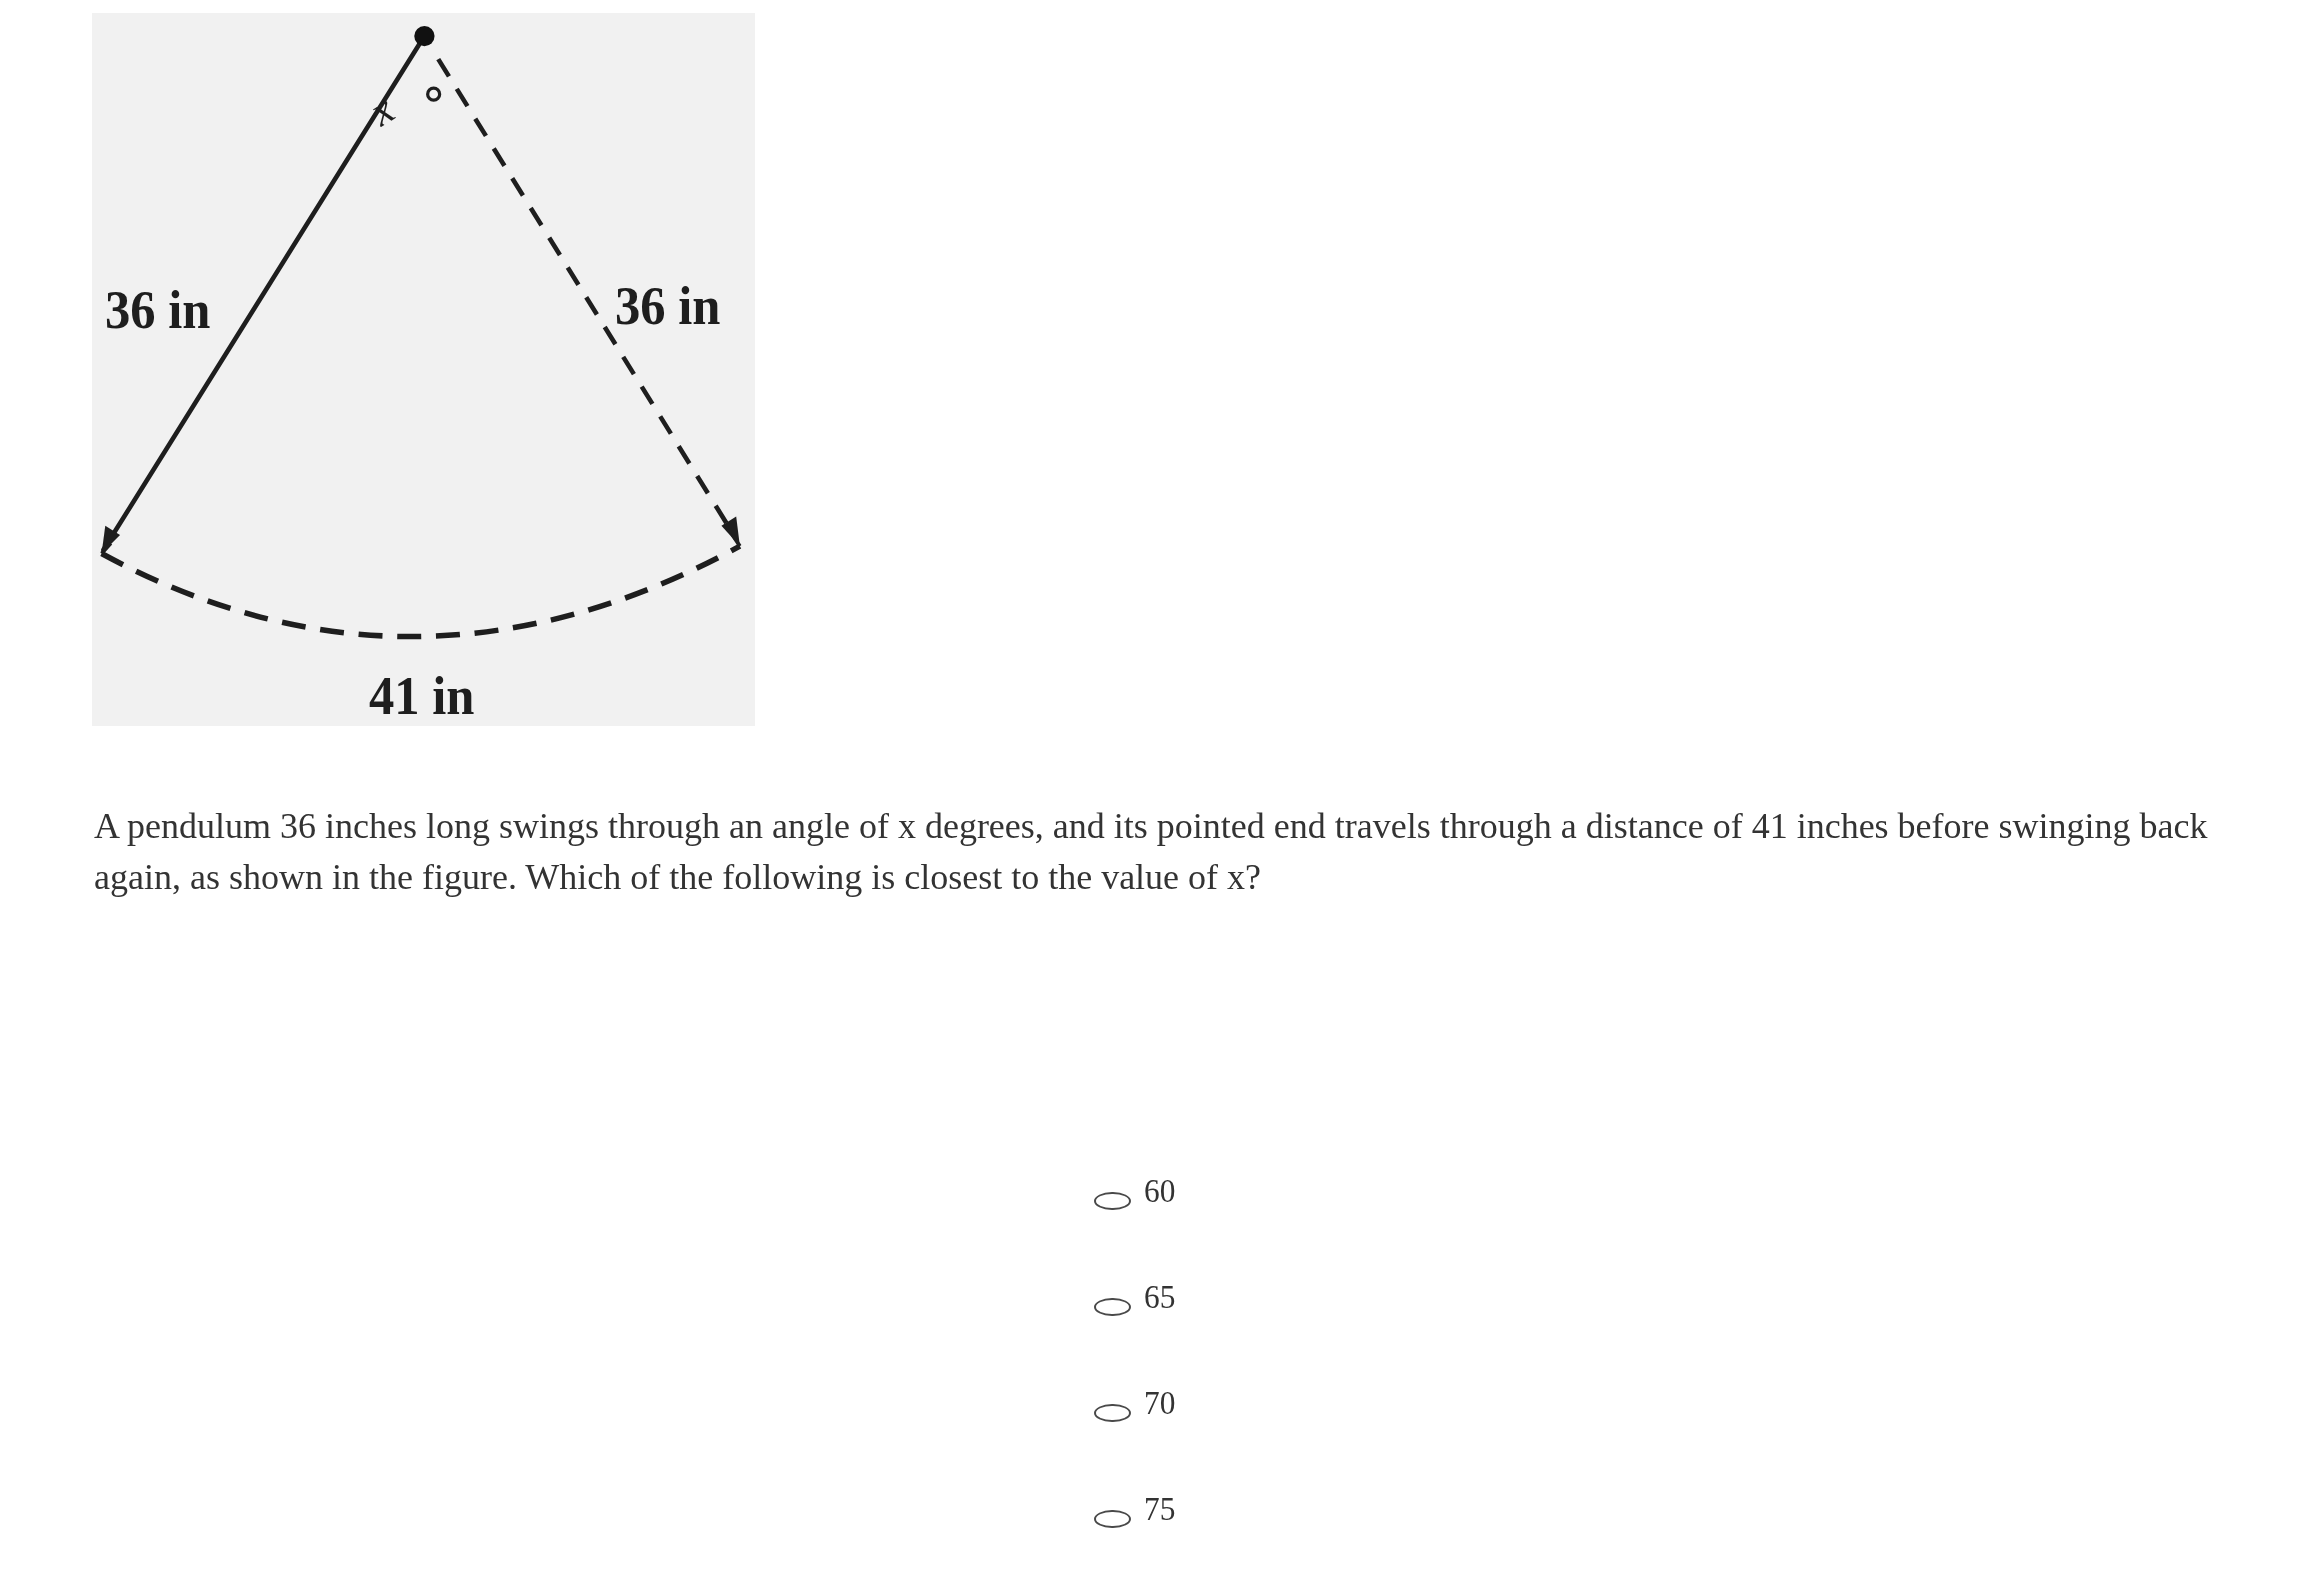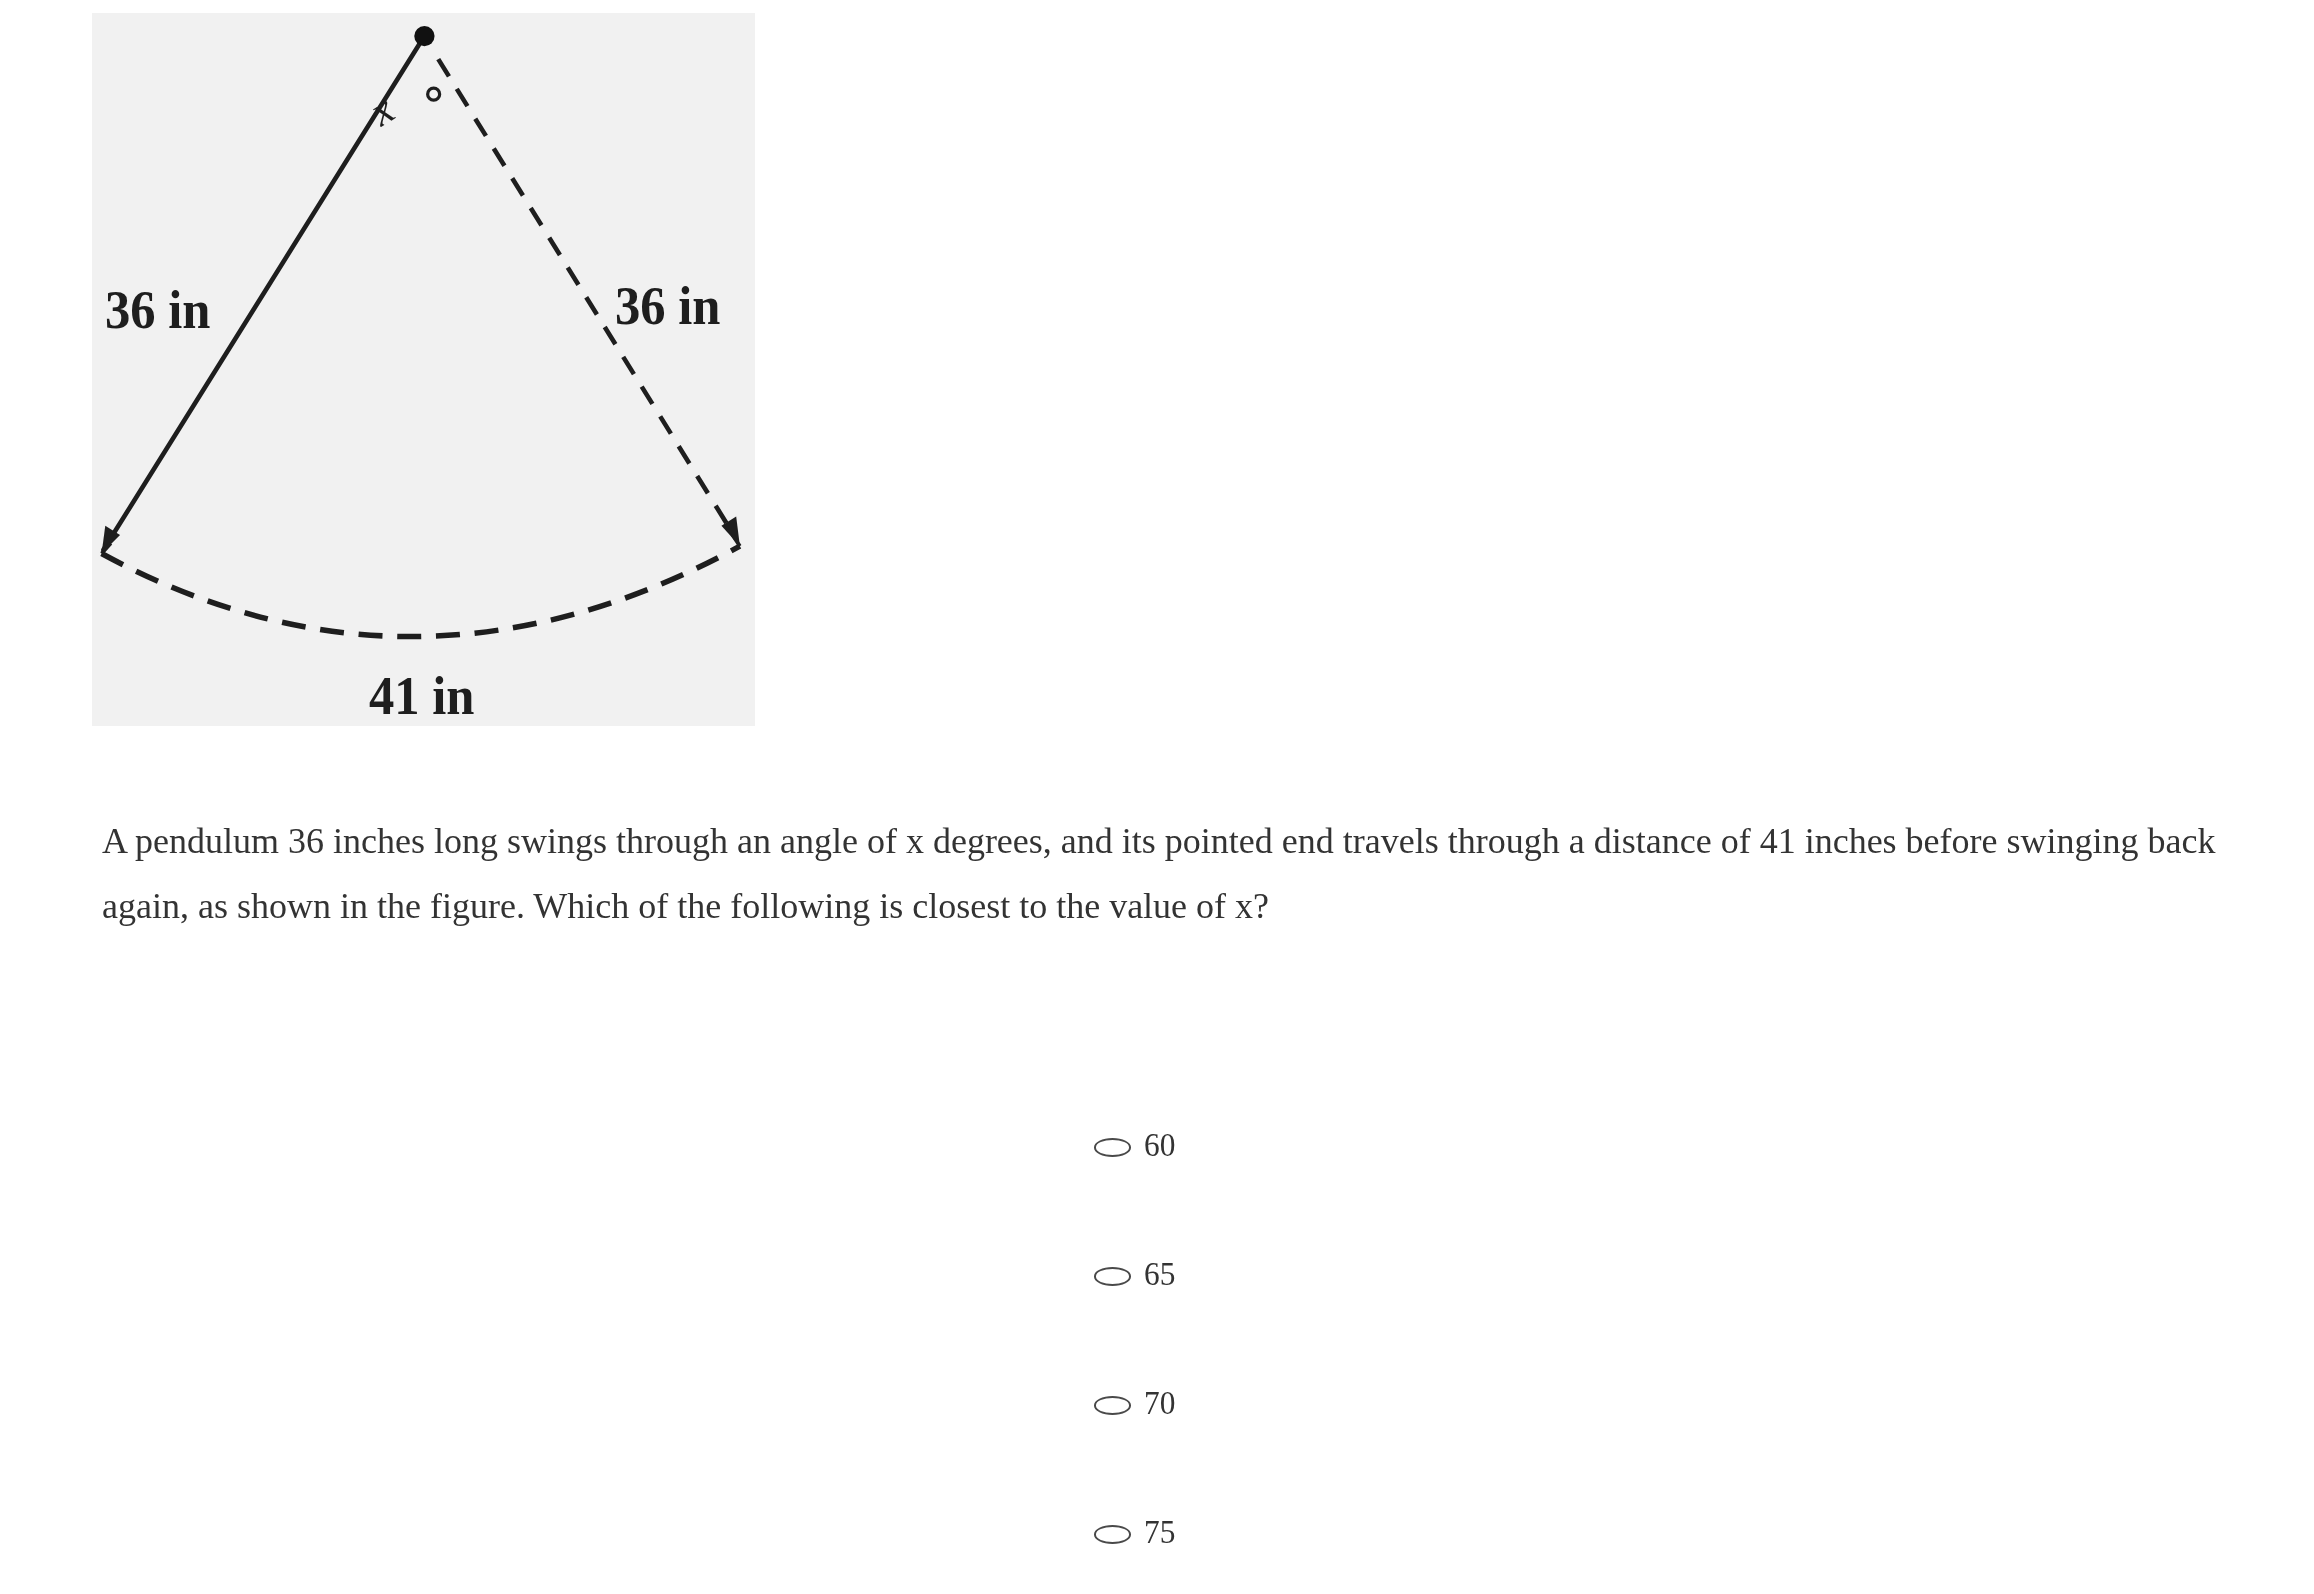--- a/index.html
+++ b/index.html
@@ -51,38 +51,37 @@
       transform: rotate(-32deg);
       transform-origin: left bottom;
       white-space: nowrap;
     }
     .question {
       position: absolute;
       left: 94px;
       top: 801px;
       width: 2114px;
       font-size: 36px;
-      line-height: 65px;
+      line-height: 51px;
       color: #333333;
-      margin: 8px;
+      margin: 0;
     }
     .choices {
       position: absolute;
       left: 1094px;
       top: 1104px;
       margin: 0;
       padding: 0;
       list-style: none;
     }
     .choice {
       height: 106px;
       display: flex;
-      align-items: flex-start;
+      align-items: flex-end;
       cursor: pointer;
-      margin-top: 23px;
     }
     .radio {
       width: 37px;
       height: 18.5px;
       border: 2.8px solid #4a4a4a;
       border-radius: 50%;
       box-sizing: border-box;
       margin-top: 11px;
       background: #ffffff;
       flex: 0 0 auto;

